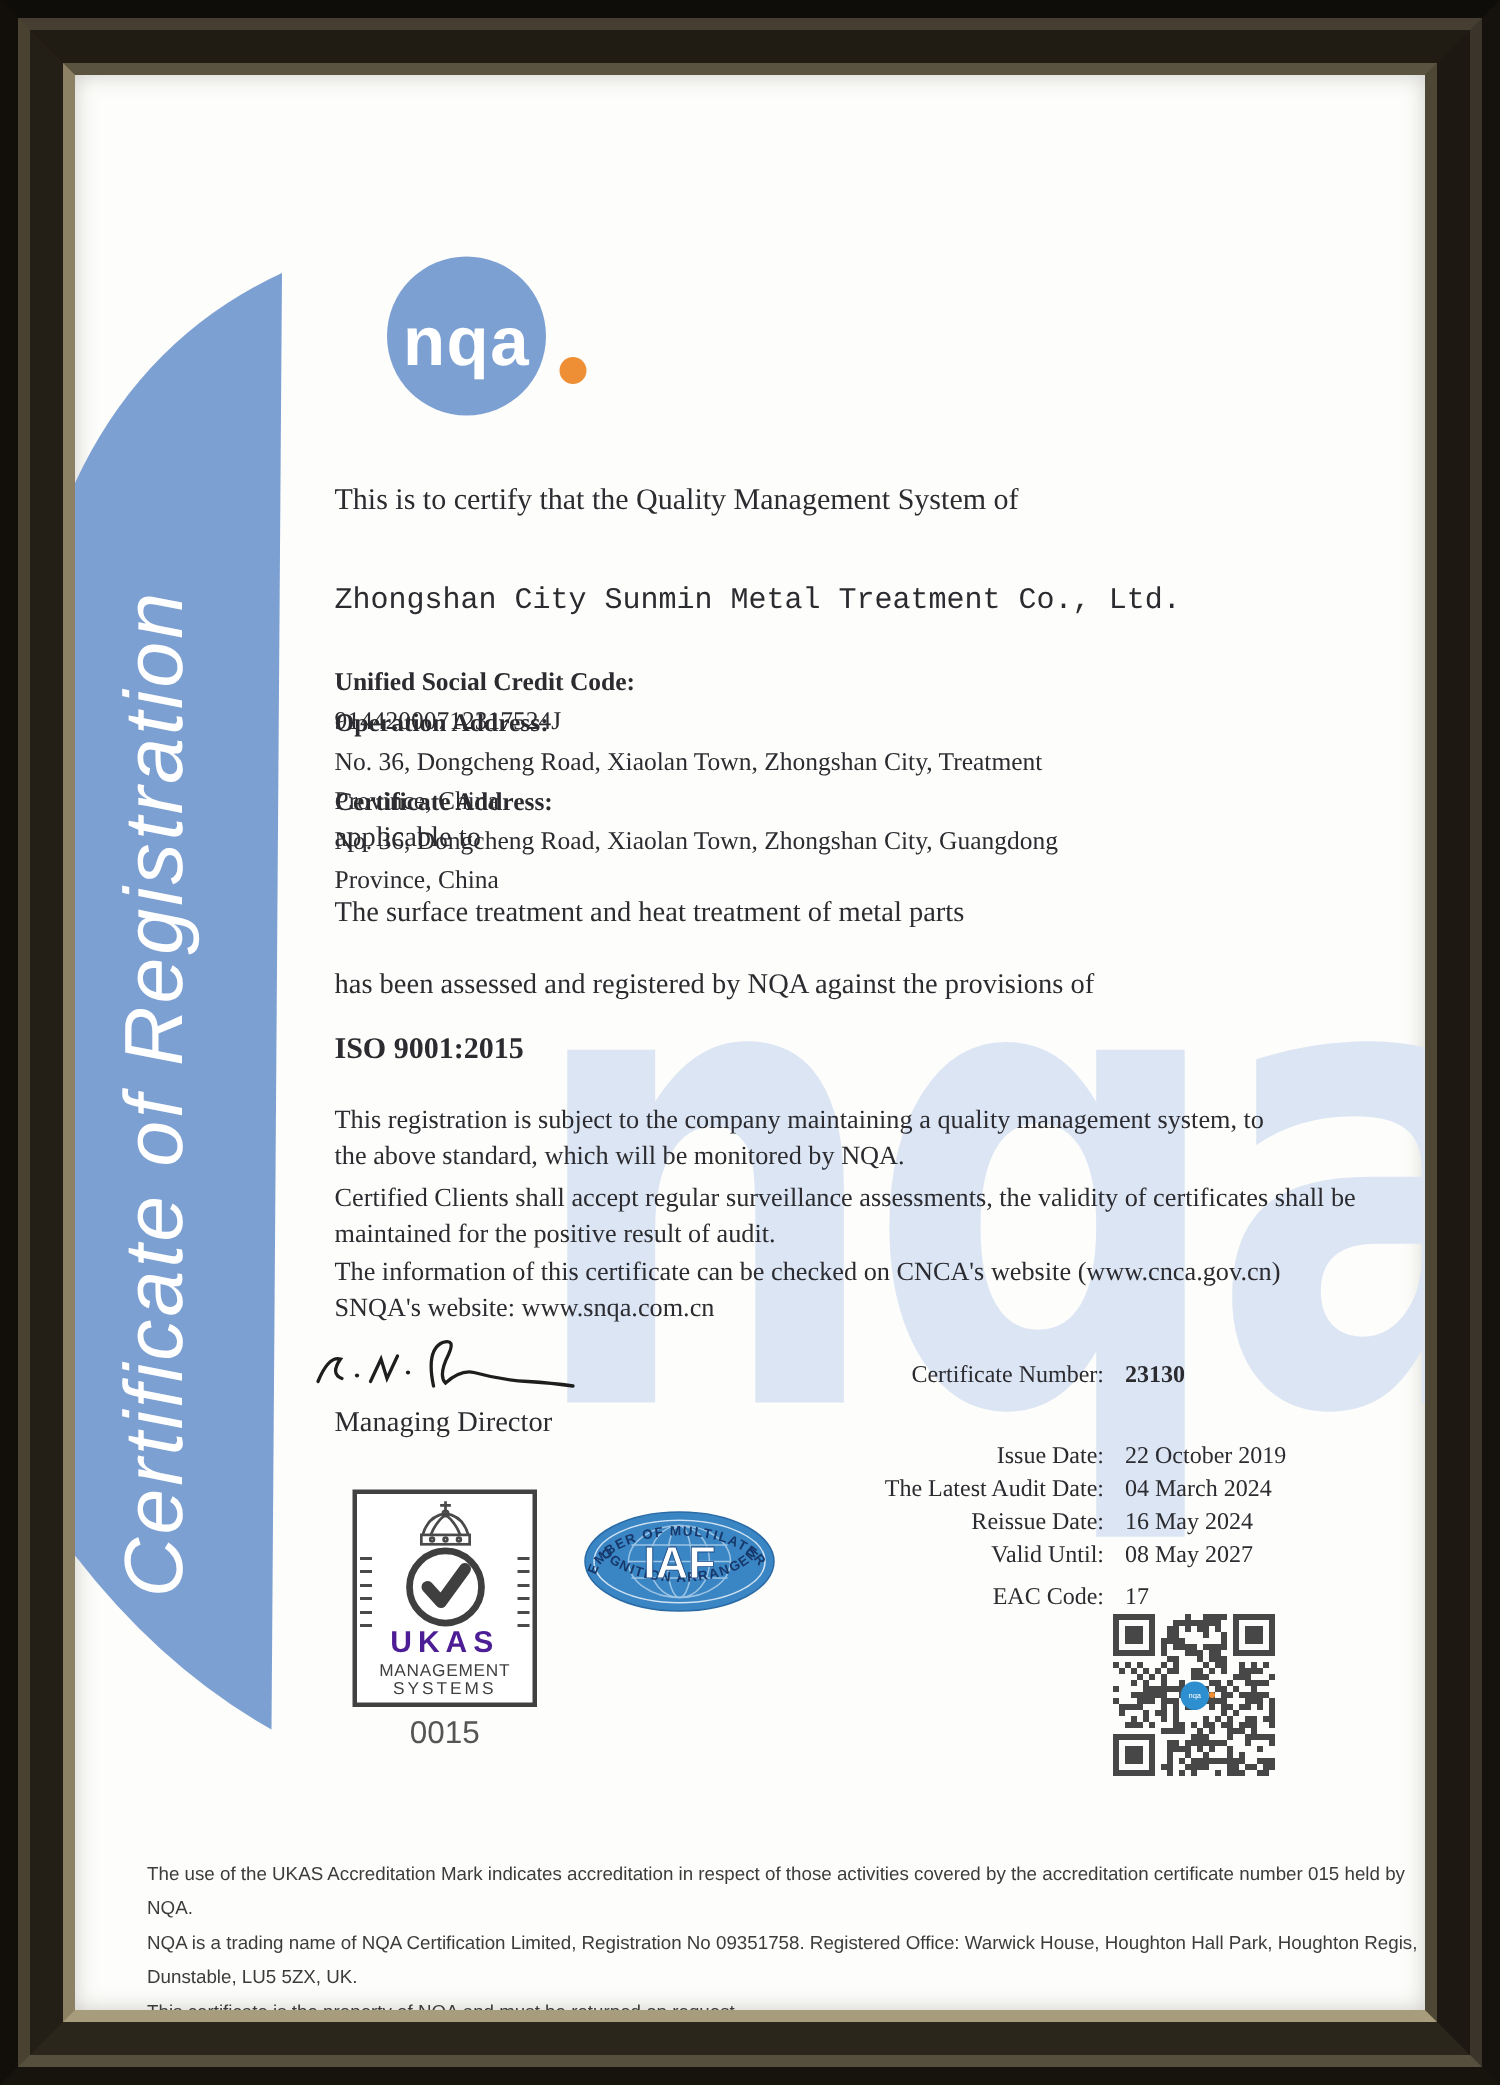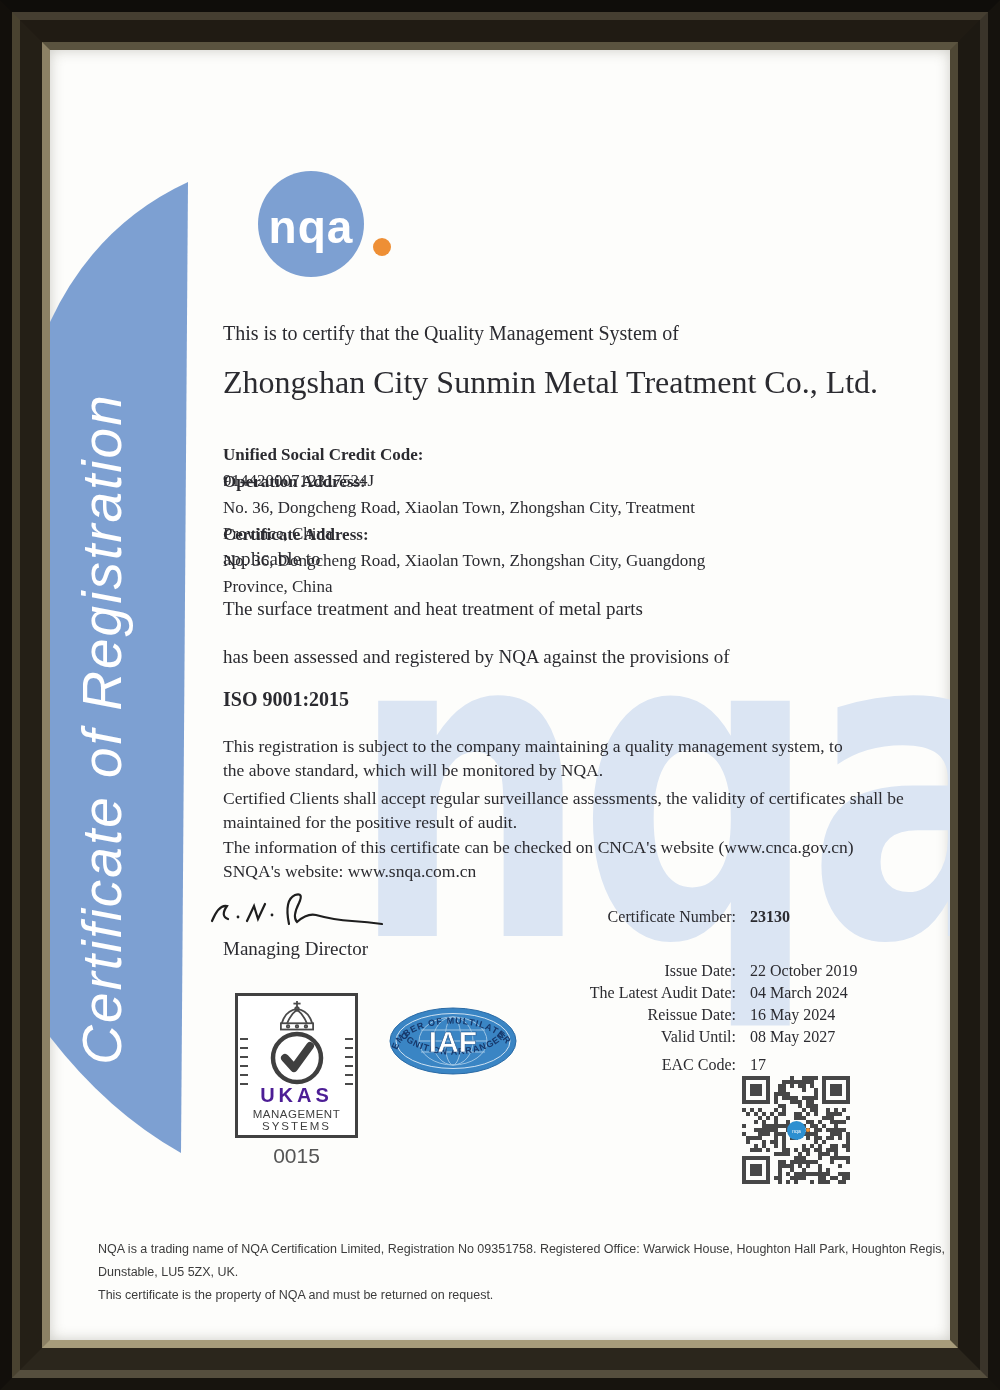--- a/index.html
+++ b/index.html
@@ -37,21 +37,21 @@
   .nqa-circle{position:absolute;left:208px;top:121px;width:106px;height:106px;
     border-radius:50%;background:#7da0d2;display:flex;align-items:center;
     justify-content:center;}
   .nqa-circle span{font-family:"Liberation Sans",sans-serif;font-weight:bold;
     font-size:46px;color:#fff;letter-spacing:1px;margin-top:6px;}
   .nqa-dot{position:absolute;left:323px;top:188px;width:18px;height:18px;
     border-radius:50%;background:#ee8f35;}
   
   .t{position:absolute;z-index:3;left:173px;white-space:pre-line;}
   .intro{top:272px;font-size:20px;}
-  .company{top:314px;font-size:32px;}
+  .company{top:339px;font-size:20px;font-family:Liberation Mono, monospace;}
   .small{font-size:17px;line-height:26px;width:700px;}
   .lbl{font-weight:bold;}
   .cc{top:366px;}
   .op{top:393px;}
   .reg{top:446px;}
   .app{top:498px;font-size:19px;}
   .scope{top:548px;font-size:19px;}
   .assessed{top:596px;font-size:19px;}
   .standard{top:638px;font-size:20px;font-weight:bold;}
   .para{font-size:17.5px;line-height:24px;width:705px;}
@@ -250,20 +250,21 @@
         <svg id="qr-svg" width="108" height="108" viewBox="0 0 108 108">
                   <path d="M0,0h4v4h-4zM4,0h4v4h-4zM8,0h4v4h-4zM12,0h4v4h-4zM16,0h4v4h-4zM20,0h4v4h-4zM24,0h4v4h-4zM48,0h4v4h-4zM60,0h4v4h-4zM64,0h4v4h-4zM68,0h4v4h-4zM72,0h4v4h-4zM80,0h4v4h-4zM84,0h4v4h-4zM88,0h4v4h-4zM92,0h4v4h-4zM96,0h4v4h-4zM100,0h4v4h-4zM104,0h4v4h-4zM0,4h4v4h-4zM24,4h4v4h-4zM40,4h4v4h-4zM44,4h4v4h-4zM48,4h4v4h-4zM52,4h4v4h-4zM56,4h4v4h-4zM60,4h4v4h-4zM64,4h4v4h-4zM68,4h4v4h-4zM80,4h4v4h-4zM104,4h4v4h-4zM0,8h4v4h-4zM8,8h4v4h-4zM12,8h4v4h-4zM16,8h4v4h-4zM24,8h4v4h-4zM36,8h4v4h-4zM40,8h4v4h-4zM48,8h4v4h-4zM56,8h4v4h-4zM60,8h4v4h-4zM68,8h4v4h-4zM80,8h4v4h-4zM88,8h4v4h-4zM92,8h4v4h-4zM96,8h4v4h-4zM104,8h4v4h-4zM0,12h4v4h-4zM8,12h4v4h-4zM12,12h4v4h-4zM16,12h4v4h-4zM24,12h4v4h-4zM36,12h4v4h-4zM40,12h4v4h-4zM60,12h4v4h-4zM72,12h4v4h-4zM80,12h4v4h-4zM88,12h4v4h-4zM92,12h4v4h-4zM96,12h4v4h-4zM104,12h4v4h-4zM0,16h4v4h-4zM8,16h4v4h-4zM12,16h4v4h-4zM16,16h4v4h-4zM24,16h4v4h-4zM32,16h4v4h-4zM36,16h4v4h-4zM40,16h4v4h-4zM44,16h4v4h-4zM72,16h4v4h-4zM80,16h4v4h-4zM88,16h4v4h-4zM92,16h4v4h-4zM96,16h4v4h-4zM104,16h4v4h-4zM0,20h4v4h-4zM24,20h4v4h-4zM32,20h4v4h-4zM40,20h4v4h-4zM44,20h4v4h-4zM48,20h4v4h-4zM52,20h4v4h-4zM60,20h4v4h-4zM64,20h4v4h-4zM68,20h4v4h-4zM72,20h4v4h-4zM80,20h4v4h-4zM104,20h4v4h-4zM0,24h4v4h-4zM4,24h4v4h-4zM8,24h4v4h-4zM12,24h4v4h-4zM16,24h4v4h-4zM20,24h4v4h-4zM24,24h4v4h-4zM32,24h4v4h-4zM48,24h4v4h-4zM52,24h4v4h-4zM56,24h4v4h-4zM64,24h4v4h-4zM68,24h4v4h-4zM80,24h4v4h-4zM84,24h4v4h-4zM88,24h4v4h-4zM92,24h4v4h-4zM96,24h4v4h-4zM100,24h4v4h-4zM104,24h4v4h-4zM36,28h4v4h-4zM40,28h4v4h-4zM56,28h4v4h-4zM64,28h4v4h-4zM68,28h4v4h-4zM72,28h4v4h-4zM0,32h4v4h-4zM8,32h4v4h-4zM16,32h4v4h-4zM32,32h4v4h-4zM40,32h4v4h-4zM60,32h4v4h-4zM68,32h4v4h-4zM72,32h4v4h-4zM84,32h4v4h-4zM92,32h4v4h-4zM100,32h4v4h-4zM4,36h4v4h-4zM12,36h4v4h-4zM20,36h4v4h-4zM28,36h4v4h-4zM36,36h4v4h-4zM40,36h4v4h-4zM52,36h4v4h-4zM56,36h4v4h-4zM64,36h4v4h-4zM72,36h4v4h-4zM84,36h4v4h-4zM88,36h4v4h-4zM92,36h4v4h-4zM96,36h4v4h-4zM16,40h4v4h-4zM24,40h4v4h-4zM32,40h4v4h-4zM52,40h4v4h-4zM56,40h4v4h-4zM60,40h4v4h-4zM80,40h4v4h-4zM84,40h4v4h-4zM88,40h4v4h-4zM104,40h4v4h-4zM12,44h4v4h-4zM20,44h4v4h-4zM32,44h4v4h-4zM44,44h4v4h-4zM64,44h4v4h-4zM68,44h4v4h-4zM76,44h4v4h-4zM88,44h4v4h-4zM92,44h4v4h-4zM96,44h4v4h-4zM100,44h4v4h-4zM0,48h4v4h-4zM20,48h4v4h-4zM24,48h4v4h-4zM28,48h4v4h-4zM32,48h4v4h-4zM36,48h4v4h-4zM40,48h4v4h-4zM44,48h4v4h-4zM48,48h4v4h-4zM52,48h4v4h-4zM60,48h4v4h-4zM68,48h4v4h-4zM72,48h4v4h-4zM80,48h4v4h-4zM92,48h4v4h-4zM12,52h4v4h-4zM16,52h4v4h-4zM20,52h4v4h-4zM24,52h4v4h-4zM28,52h4v4h-4zM32,52h4v4h-4zM44,52h4v4h-4zM52,52h4v4h-4zM64,52h4v4h-4zM72,52h4v4h-4zM76,52h4v4h-4zM84,52h4v4h-4zM88,52h4v4h-4zM92,52h4v4h-4zM96,52h4v4h-4zM100,52h4v4h-4zM0,56h4v4h-4zM16,56h4v4h-4zM20,56h4v4h-4zM24,56h4v4h-4zM32,56h4v4h-4zM36,56h4v4h-4zM40,56h4v4h-4zM56,56h4v4h-4zM60,56h4v4h-4zM64,56h4v4h-4zM68,56h4v4h-4zM72,56h4v4h-4zM88,56h4v4h-4zM92,56h4v4h-4zM96,56h4v4h-4zM104,56h4v4h-4zM4,60h4v4h-4zM8,60h4v4h-4zM12,60h4v4h-4zM16,60h4v4h-4zM32,60h4v4h-4zM40,60h4v4h-4zM48,60h4v4h-4zM52,60h4v4h-4zM64,60h4v4h-4zM72,60h4v4h-4zM76,60h4v4h-4zM84,60h4v4h-4zM88,60h4v4h-4zM96,60h4v4h-4zM104,60h4v4h-4zM4,64h4v4h-4zM20,64h4v4h-4zM28,64h4v4h-4zM32,64h4v4h-4zM40,64h4v4h-4zM72,64h4v4h-4zM80,64h4v4h-4zM104,64h4v4h-4zM12,68h4v4h-4zM20,68h4v4h-4zM32,68h4v4h-4zM40,68h4v4h-4zM60,68h4v4h-4zM68,68h4v4h-4zM76,68h4v4h-4zM88,68h4v4h-4zM92,68h4v4h-4zM100,68h4v4h-4zM104,68h4v4h-4zM8,72h4v4h-4zM12,72h4v4h-4zM16,72h4v4h-4zM24,72h4v4h-4zM40,72h4v4h-4zM44,72h4v4h-4zM52,72h4v4h-4zM60,72h4v4h-4zM64,72h4v4h-4zM72,72h4v4h-4zM76,72h4v4h-4zM84,72h4v4h-4zM88,72h4v4h-4zM92,72h4v4h-4zM104,72h4v4h-4zM32,76h4v4h-4zM36,76h4v4h-4zM40,76h4v4h-4zM44,76h4v4h-4zM56,76h4v4h-4zM64,76h4v4h-4zM76,76h4v4h-4zM80,76h4v4h-4zM84,76h4v4h-4zM92,76h4v4h-4zM0,80h4v4h-4zM4,80h4v4h-4zM8,80h4v4h-4zM12,80h4v4h-4zM16,80h4v4h-4zM20,80h4v4h-4zM24,80h4v4h-4zM52,80h4v4h-4zM56,80h4v4h-4zM60,80h4v4h-4zM76,80h4v4h-4zM88,80h4v4h-4zM92,80h4v4h-4zM96,80h4v4h-4zM100,80h4v4h-4zM104,80h4v4h-4zM0,84h4v4h-4zM24,84h4v4h-4zM36,84h4v4h-4zM40,84h4v4h-4zM48,84h4v4h-4zM52,84h4v4h-4zM56,84h4v4h-4zM60,84h4v4h-4zM64,84h4v4h-4zM68,84h4v4h-4zM72,84h4v4h-4zM88,84h4v4h-4zM104,84h4v4h-4zM0,88h4v4h-4zM8,88h4v4h-4zM12,88h4v4h-4zM16,88h4v4h-4zM24,88h4v4h-4zM36,88h4v4h-4zM40,88h4v4h-4zM44,88h4v4h-4zM48,88h4v4h-4zM56,88h4v4h-4zM64,88h4v4h-4zM76,88h4v4h-4zM96,88h4v4h-4zM0,92h4v4h-4zM8,92h4v4h-4zM12,92h4v4h-4zM16,92h4v4h-4zM24,92h4v4h-4zM36,92h4v4h-4zM48,92h4v4h-4zM60,92h4v4h-4zM76,92h4v4h-4zM84,92h4v4h-4zM0,96h4v4h-4zM8,96h4v4h-4zM12,96h4v4h-4zM16,96h4v4h-4zM24,96h4v4h-4zM36,96h4v4h-4zM44,96h4v4h-4zM52,96h4v4h-4zM56,96h4v4h-4zM60,96h4v4h-4zM64,96h4v4h-4zM68,96h4v4h-4zM72,96h4v4h-4zM76,96h4v4h-4zM80,96h4v4h-4zM84,96h4v4h-4zM96,96h4v4h-4zM100,96h4v4h-4zM104,96h4v4h-4zM0,100h4v4h-4zM24,100h4v4h-4zM32,100h4v4h-4zM36,100h4v4h-4zM48,100h4v4h-4zM52,100h4v4h-4zM56,100h4v4h-4zM60,100h4v4h-4zM76,100h4v4h-4zM80,100h4v4h-4zM88,100h4v4h-4zM92,100h4v4h-4zM100,100h4v4h-4zM104,100h4v4h-4zM0,104h4v4h-4zM4,104h4v4h-4zM8,104h4v4h-4zM12,104h4v4h-4zM16,104h4v4h-4zM20,104h4v4h-4zM24,104h4v4h-4zM36,104h4v4h-4zM44,104h4v4h-4zM52,104h4v4h-4zM68,104h4v4h-4zM76,104h4v4h-4zM80,104h4v4h-4zM84,104h4v4h-4zM96,104h4v4h-4zM100,104h4v4h-4z" fill="#474747"></path>
                 </svg>
         <div class="qr-center">
           <span>nqa</span>
         </div>
         <div class="qr-dot"></div>
       </div>
 
       <div class="footer">
+        <div>The use of the UKAS Accreditation Mark indicates accreditation in respect of those activities covered by the accreditation certificate number 015 held by NQA.</div>
         <div>NQA is a trading name of NQA Certification Limited, Registration No 09351758. Registered Office: Warwick House, Houghton Hall Park, Houghton Regis, Dunstable, LU5 5ZX, UK.</div>
         <div>This certificate is the property of NQA and must be returned on request.</div>
 
       </div>
 
     </div>
   </div>
         </div>
       </div>
     </div>

